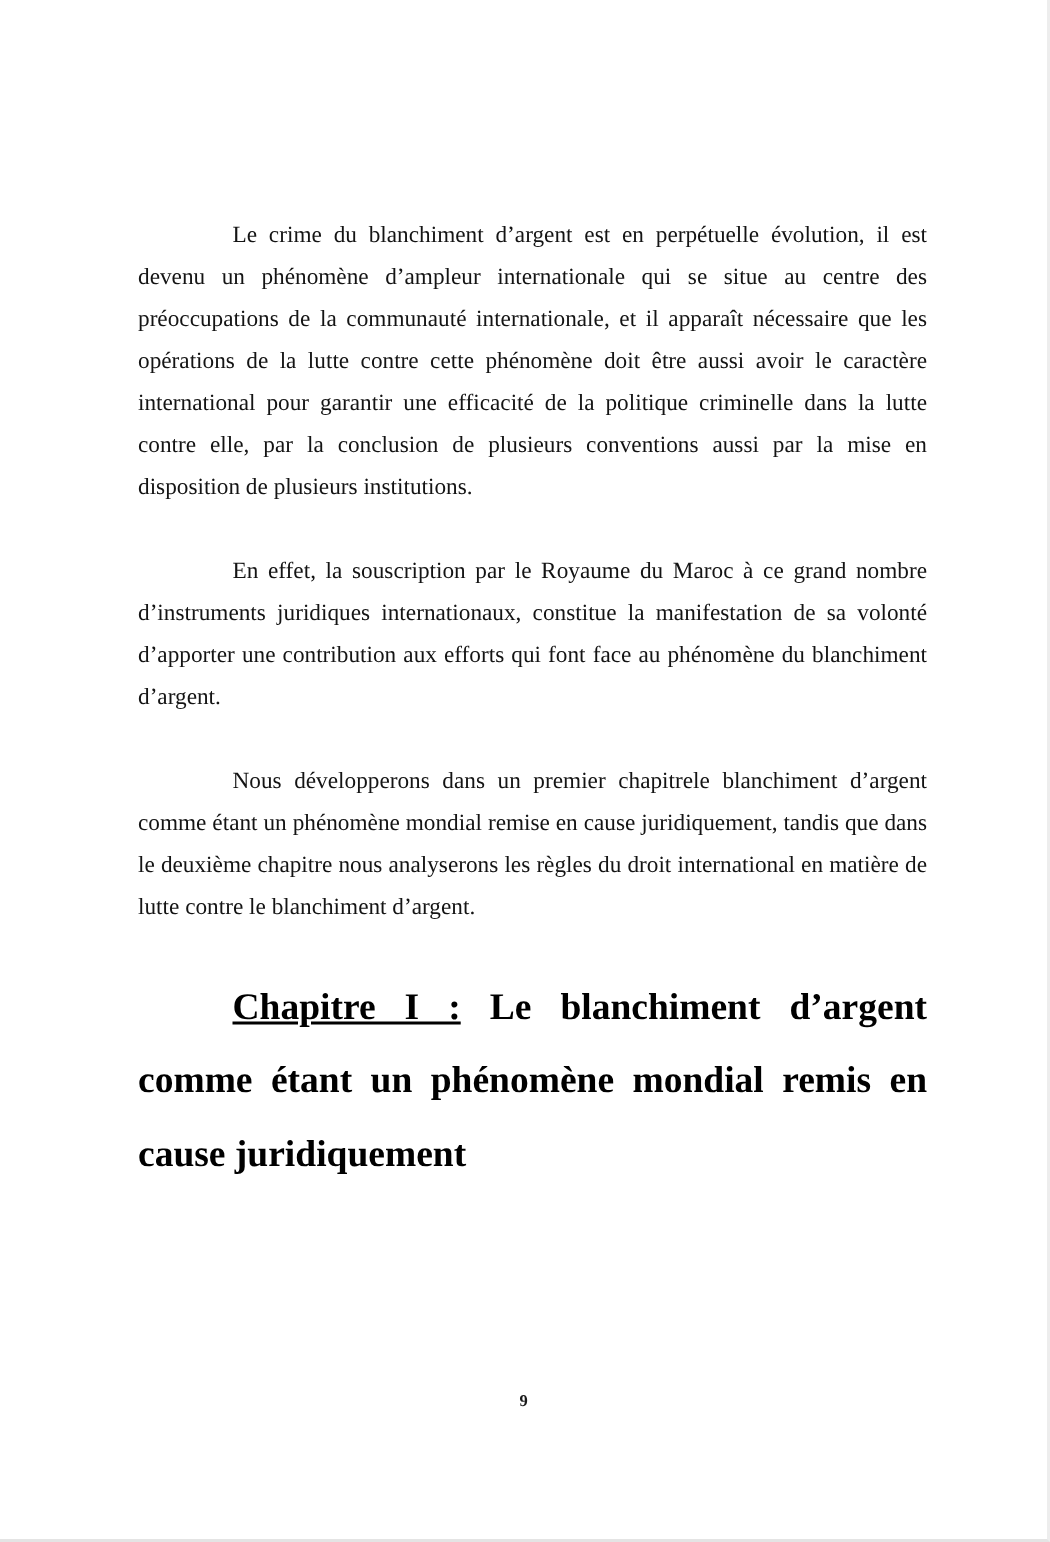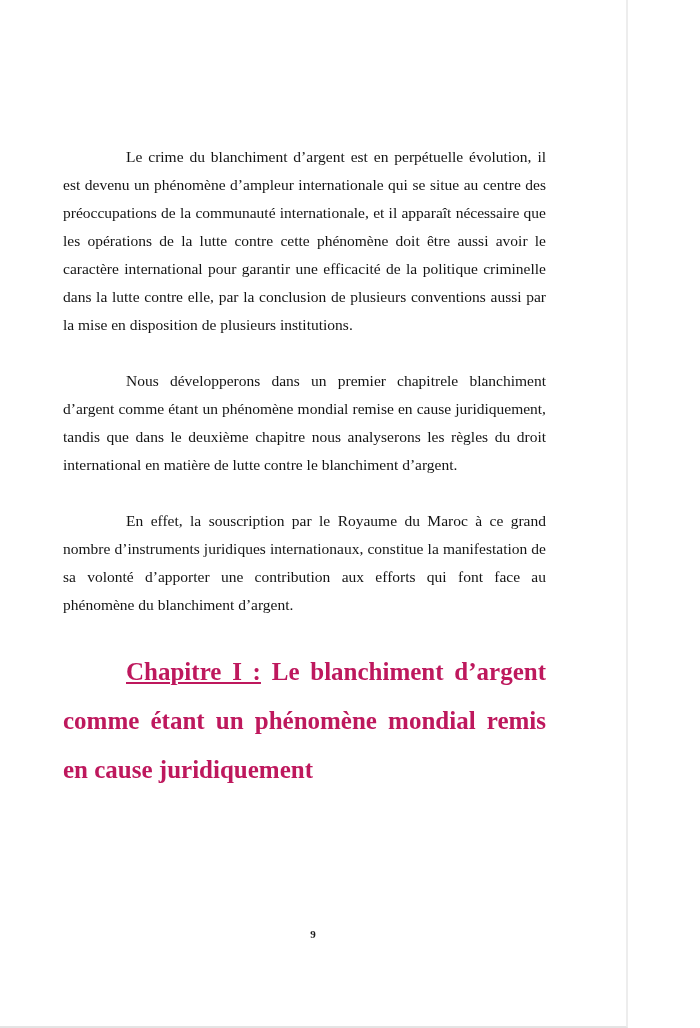--- a/index.html
+++ b/index.html
@@ -2,46 +2,46 @@
 <html><head>
   <meta charset="utf-8">
   <style>
     html, body {
       margin: 0;
       padding: 0;
       background: #ffffff;
     }
     .page {
       position: relative;
-      width: 628px;
+      width: 700px;
       height: 1028px;
       box-sizing: border-box;
       background: #ffffff;
       border-right: 2px solid #ededed;
       border-bottom: 2px solid #e4e4e4;
-      padding: 143px 80px 0 63px;
+      padding: 143px 80px 0 92px;
       font-family: "Liberation Serif", "DejaVu Serif", serif;
       color: #141414;
       overflow: hidden;
     }
     p.body-text {
       margin: 0 0 28px 0;
       font-size: 15.5px;
       line-height: 28px;
       text-align: justify;
       text-indent: 63px;
     }
     h1.chapter-heading {
       margin: 12px 0 10px 0;
       font-size: 25px;
       line-height: 49px;
       font-weight: bold;
       text-align: justify;
       text-indent: 63px;
-      color: #be185d;
+      color: #000000;
     }
     .chapter-label {
       text-decoration: underline;
     }
     .page-number {
       position: absolute;
       left: 0;
       right: 0;
       top: 928px;
       text-align: center;
@@ -50,22 +50,22 @@
       color: #1a1a1a;
     }
   </style>
 </head>
 <body>
 
 <div class="page">
 
   <p class="body-text">Le crime du blanchiment d’argent est en perpétuelle évolution, il est devenu un phénomène d’ampleur internationale qui se situe au centre des préoccupations de la communauté internationale, et il apparaît nécessaire que les opérations de la lutte contre cette phénomène doit être aussi avoir le caractère international pour garantir une efficacité de la politique criminelle dans la lutte contre elle, par la conclusion de plusieurs conventions aussi par la mise en disposition de plusieurs institutions.</p>
 
+  <p class="body-text">En effet, la souscription par le Royaume du Maroc à ce grand nombre d’instruments juridiques internationaux, constitue la manifestation de sa volonté d’apporter une contribution aux efforts qui font face au phénomène du blanchiment d’argent.</p>
+
   <p class="body-text">Nous développerons dans un premier chapitrele blanchiment d’argent comme étant un phénomène mondial remise en cause juridiquement, tandis que dans le deuxième chapitre nous analyserons les règles du droit international en matière de lutte contre le blanchiment d’argent.</p>
-
-  <p class="body-text">En effet, la souscription par le Royaume du Maroc à ce grand nombre d’instruments juridiques internationaux, constitue la manifestation de sa volonté d’apporter une contribution aux efforts qui font face au phénomène du blanchiment d’argent.</p>
 
   <h1 class="chapter-heading"><span class="chapter-label">Chapitre I :</span><span> Le blanchiment d’argent comme étant un phénomène mondial remis en cause juridiquement</span></h1>
 
 
   <div class="page-number">9</div>
 
 </div>
 
 </body></html>

